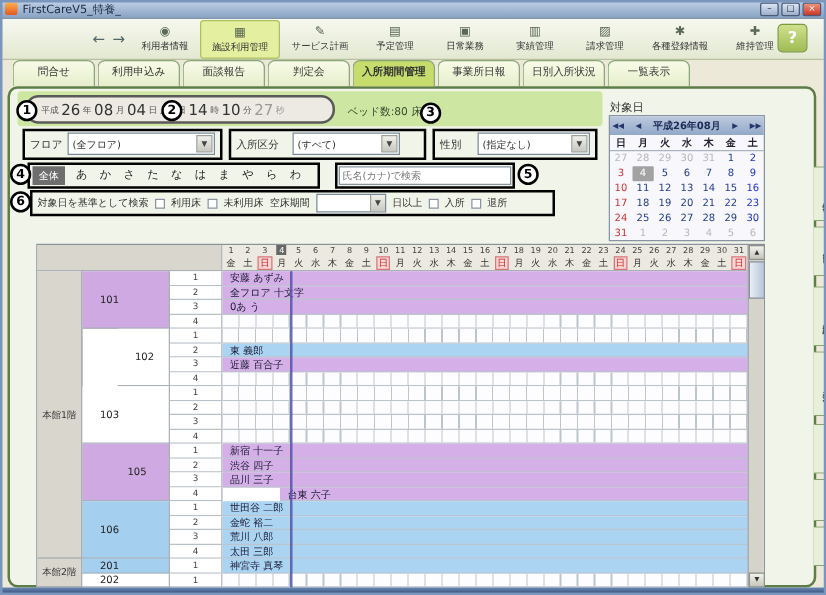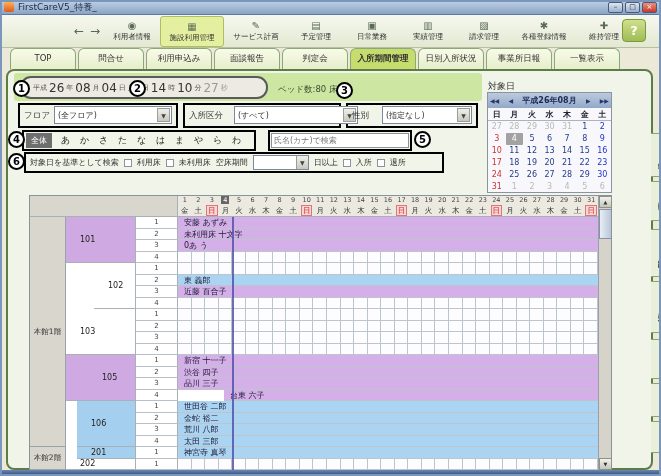--- a/index.html
+++ b/index.html
@@ -141,21 +141,21 @@
   .n-sun { color:#c33; } .n-sat { color:#34c; }
   .n-today span { background:#666; color:#fff; padding:0 2px; }
 
   .grid-body { position:absolute; left:30px; top:217px; width:568px; z-index:5;
     display:grid; grid-template-columns:36px 70px 42px repeat(31, 13.548px);
     grid-auto-rows:11.5px; }
   .g-floor { background:#d9d6cd; border-right:1px solid #9aa2aa; border-bottom:1px solid #9aa2aa;
     font-size:7.5px; color:#333; display:flex; align-items:center; justify-content:center; }
   .g-room { border-right:1px solid #a8b0b8; border-bottom:1px solid #a8b0b8; font-size:8px;
     color:#222; display:flex; align-items:center; padding-left:14px; background:#fff; }
-  .t-purple { background:#cfa9e2; } .t-blue { background:#a5cfee;margin-left:11px; } .t-white { background:#fff; }
+  .t-purple { background:#cfa9e2; } .t-blue { background:#a5cfee; } .t-white { background:#fff; }
   .g-bed { border-right:1px solid #a8b0b8; border-bottom:1px solid #b8c0c8; background:#fff;
     font-size:7px; color:#444; text-align:center; line-height:11px; }
   .g-days { position:relative; border-bottom:1px solid #bcc4cc; }
   .g-days.empty { background:
     repeating-linear-gradient(to right, transparent 0, transparent 12.548px, #bcc4cc 12.548px, #bcc4cc 13.548px),
     #fdfdff; }
   .g-days.bar-purple { background:#d5afe7; }
   .g-days.bar-blue { background:#abd4f2; }
   .g-name { position:absolute; left:6px; top:0; font-size:8px; line-height:11px; color:#1a1a33; white-space:nowrap; }
 
@@ -195,28 +195,27 @@
       <div class="tbtn"><span class="ticon">▣</span><span>日常業務</span></div>
       <div class="tbtn"><span class="ticon">▥</span><span>実績管理</span></div>
       <div class="tbtn"><span class="ticon">▨</span><span>請求管理</span></div>
       <div class="tbtn wide"><span class="ticon">✱</span><span>各種登録情報</span></div>
       <div class="tbtn"><span class="ticon">✚</span><span>維持管理</span></div>
     </div>
   <div class="helpbtn">?</div>
 </div>
 
 <div class="navtabs" id="nav-tabs">
-    <div class="ntab">TOP</div>
     <div class="ntab">問合せ</div>
     <div class="ntab">利用申込み</div>
     <div class="ntab">面談報告</div>
     <div class="ntab">判定会</div>
     <div class="ntab active">入所期間管理</div>
+    <div class="ntab">事業所日報</div>
     <div class="ntab">日別入所状況</div>
-    <div class="ntab">事業所日報</div>
     <div class="ntab">一覧表示</div>
   </div>
 
 <div class="panel"></div>
 <div class="greenbar"></div>
 
 <div class="datebox" id="date-display">
     <span class="dp-label">平成</span>
     <span class="dp-num">26</span>
     <span class="dp-label">年</span>
@@ -236,21 +235,21 @@
 
 <div class="ann-rect rect-floor"></div>
 <span class="flabel" style="left:24px;">フロア</span>
 <div class="dd" style="left:54px; width:118px;">
   <span class="dd-val">(全フロア)</span>
   <span class="dd-btn">▼</span>
 </div>
 
 <div class="ann-rect rect-type"></div>
 <span class="flabel" style="left:189px;">入所区分</span>
-<div class="dd" style="left:234px; width:124px;">
+<div class="dd" style="left:234px; width:86px;">
   <span class="dd-val">(すべて)</span>
   <span class="dd-btn">▼</span>
 </div>
 
 <div class="ann-rect rect-gender"></div>
 <span class="flabel" style="left:352px;">性別</span>
 <div class="dd" style="left:382px; width:90px;">
   <span class="dd-val">(指定なし)</span>
   <span class="dd-btn">▼</span>
 </div>
@@ -440,21 +439,21 @@
 </div>
 <div class="grid-body" id="grid-body">
     <div class="g-floor" style="grid-area: 1 / 1 / span 20;">本館1階</div>
     <div class="g-room t-purple" style="grid-area: 1 / 2 / span 4;">101</div>
     <div class="g-bed" style="grid-area: 1 / 3;">1</div>
     <div class="g-days bar-purple" style="grid-area: 1 / 4 / auto / span 31;">
       <span class="g-name">安藤 あずみ</span>
     </div>
     <div class="g-bed" style="grid-area: 2 / 3;">2</div>
     <div class="g-days bar-purple" style="grid-area: 2 / 4 / auto / span 31;">
-      <span class="g-name">未利用床 十文字</span>
+      <span class="g-name">全フロア 十文字</span>
     </div>
     <div class="g-bed" style="grid-area: 3 / 3;">3</div>
     <div class="g-days bar-purple" style="grid-area: 3 / 4 / auto / span 31; text-align: right;">
       <span class="g-name">0あ う</span>
     </div>
     <div class="g-bed" style="grid-area: 4 / 3;">4</div>
     <div class="g-days empty" style="grid-area: 4 / 4 / auto / span 31;"></div>
     <div class="g-room t-white" style="grid-area: 5 / 2 / span 4; margin-left: 28px;">102</div>
     <div class="g-bed" style="grid-area: 5 / 3;">1</div>
     <div class="g-days empty" style="grid-area: 5 / 4 / auto / span 31;"></div>

